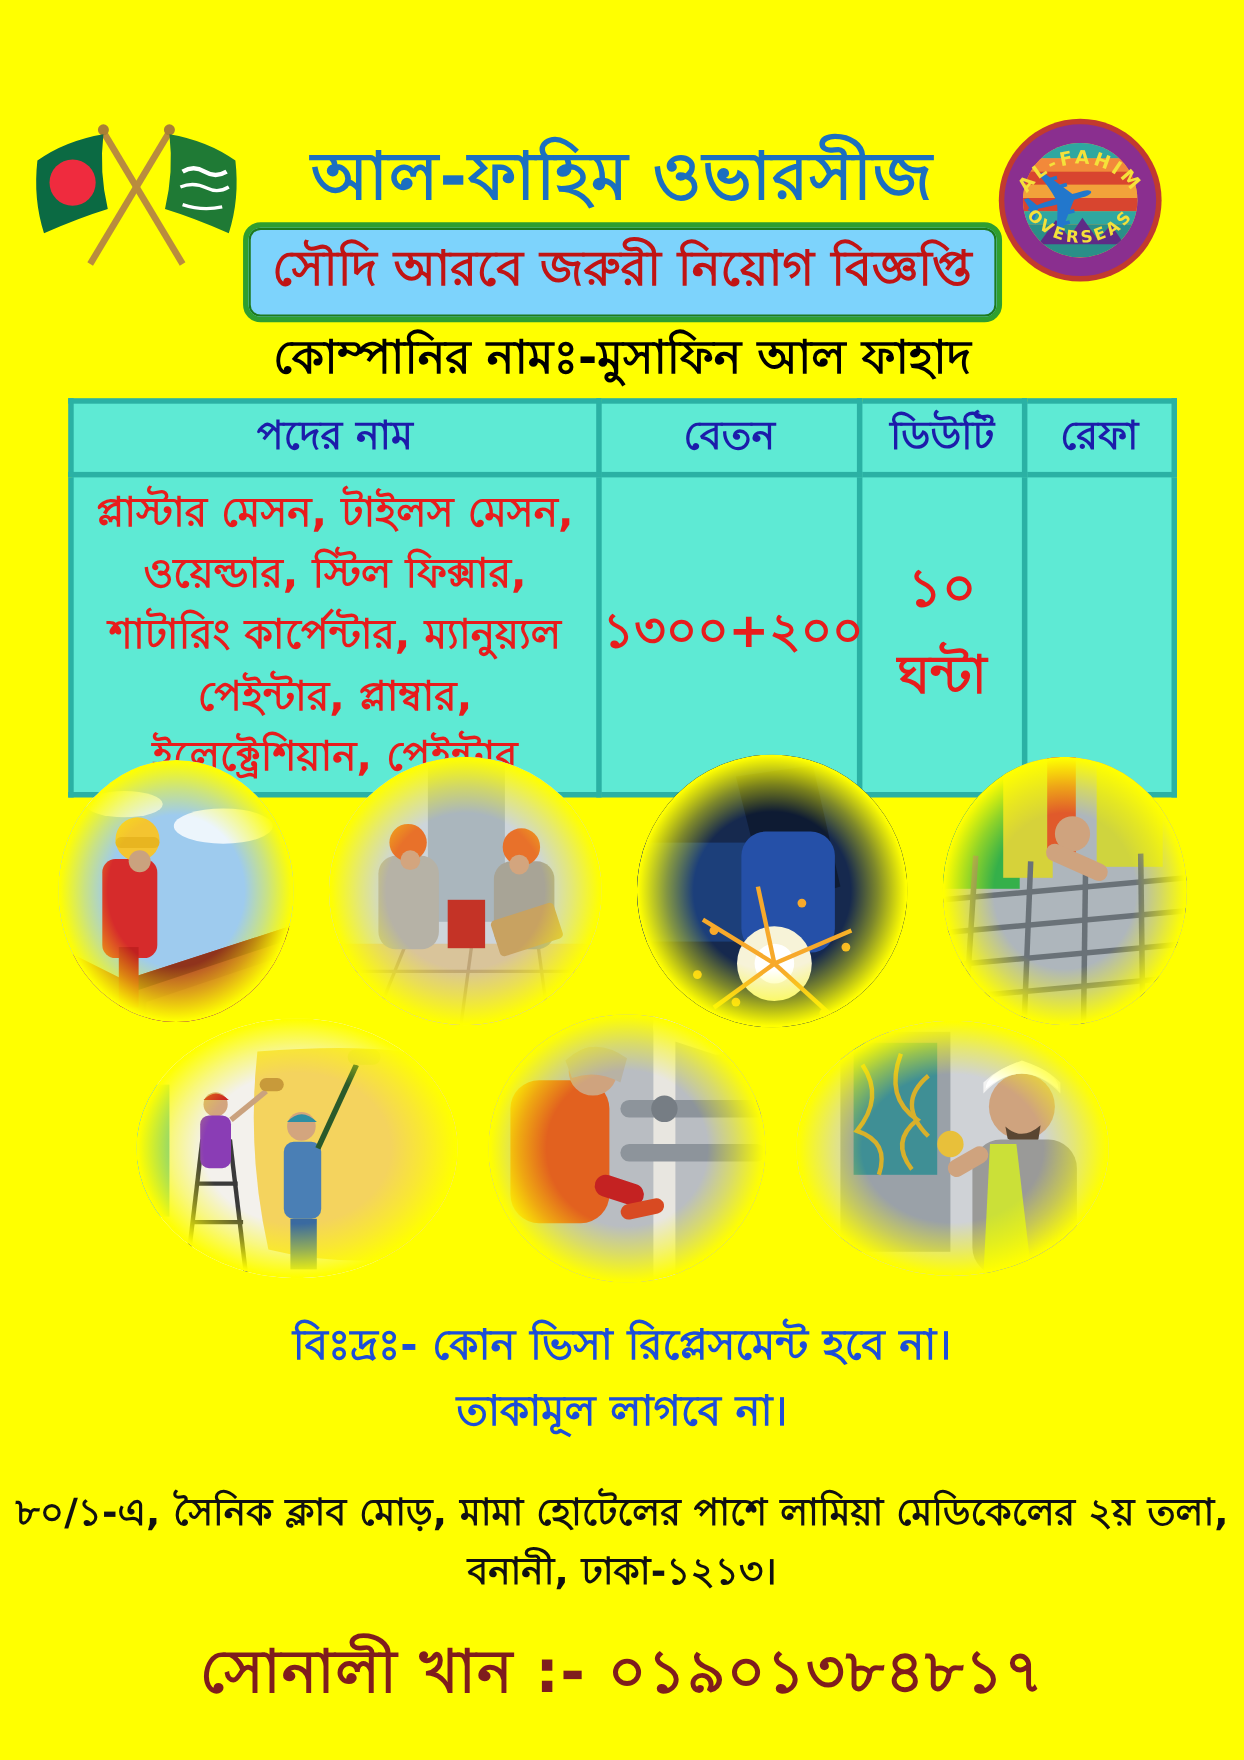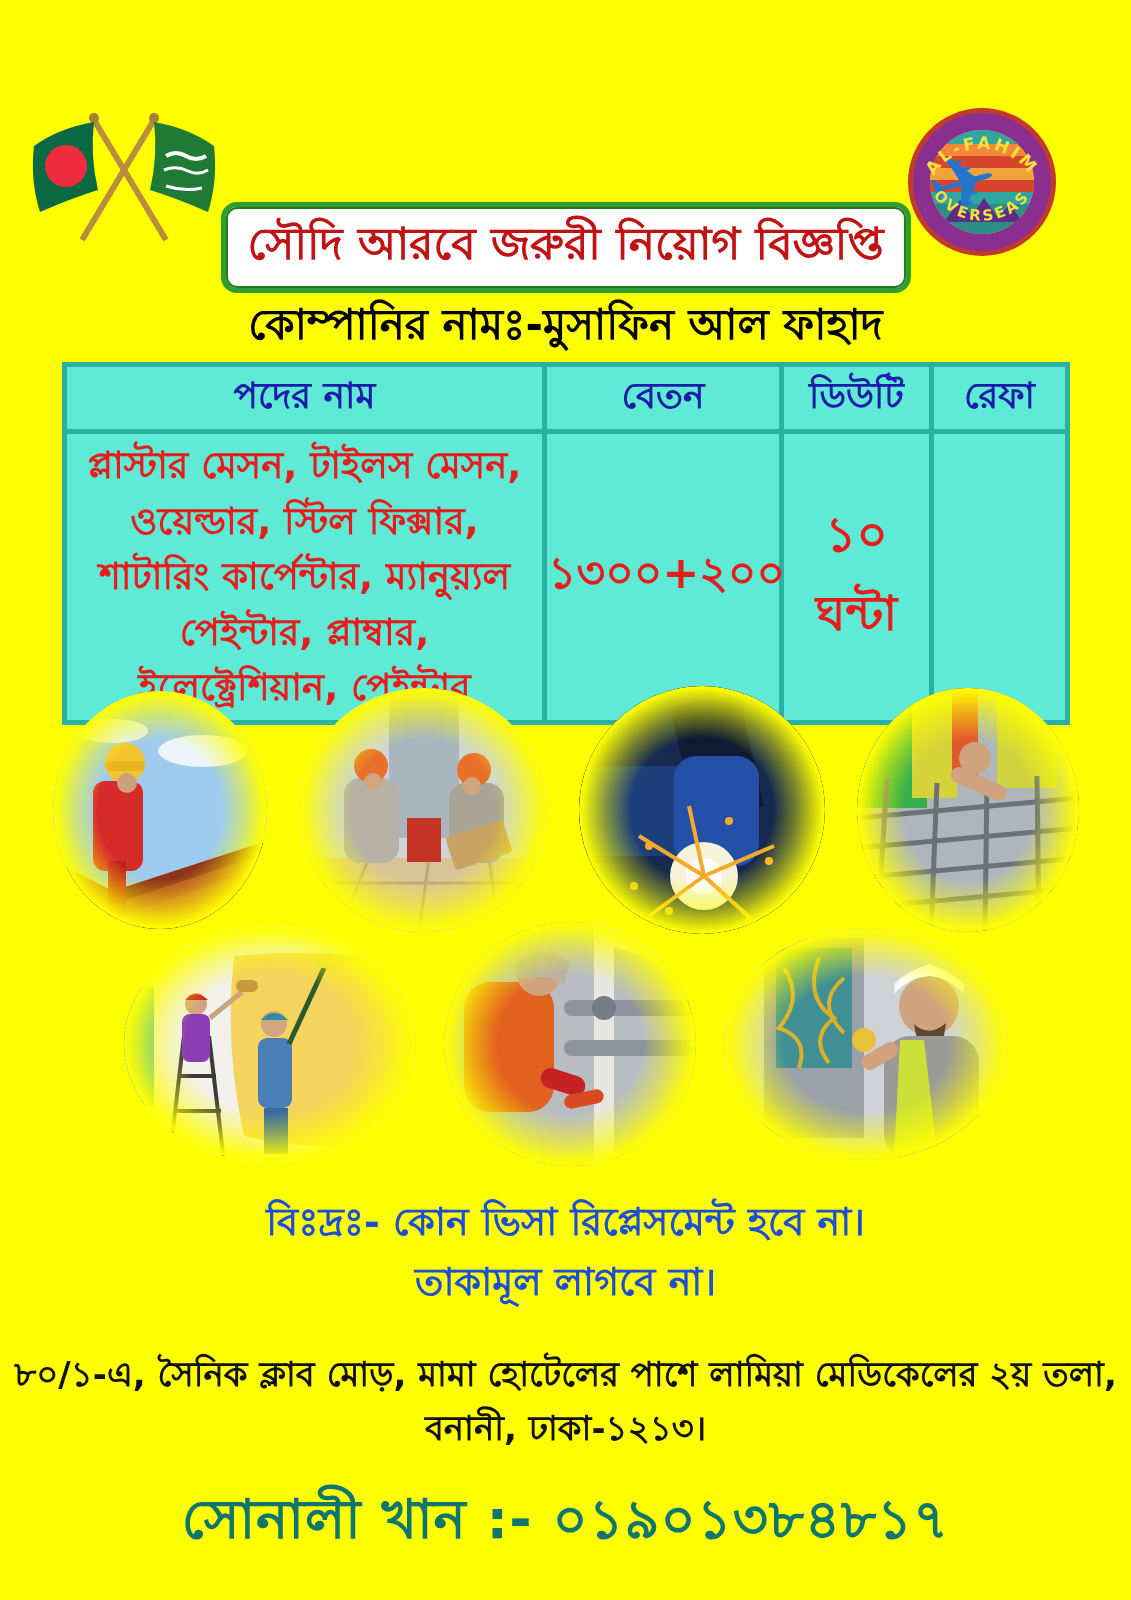--- a/index.html
+++ b/index.html
@@ -11,21 +11,21 @@
   
   .flags{position:absolute;left:24px;top:106px;width:200px;height:145px;}
   .logo{position:absolute;left:898px;top:104px;width:168px;height:156px;}
   .title{
     position:absolute;top:114px;left:0;right:0;text-align:center;
     font-size:60px;font-weight:bold;color:#1b6fc0;letter-spacing:1px;
   }
   .subtitle-box{
     position:absolute;top:202px;left:50%;transform:translateX(-50%);
     border:5px solid #2f9e2f;border-radius:16px;padding:4px 22px;
-    background:#ffffff;box-shadow:0 0 0 2px #1d7a1d inset;
+    background:#7dd3fc;box-shadow:0 0 0 2px #1d7a1d inset;
   }
   .subtitle{
     font-size:44px;font-weight:bold;color:#c01414;white-space:nowrap;
   }
   .company-line{
     position:absolute;top:292px;left:0;right:0;text-align:center;
     font-size:42px;font-weight:bold;color:#000000;
   }
   
   .jobs-table{
@@ -76,21 +76,21 @@
   .note-1{top:1192px;}
   .note-2{top:1252px;}
   .address-1,.address-2{
     position:absolute;left:0;right:0;text-align:center;
     font-size:34px;font-weight:bold;color:#111111;
   }
   .address-1{top:1348px;}
   .address-2{top:1402px;}
   .contact-line{
     position:absolute;top:1478px;left:0;right:0;text-align:center;
-    font-size:54px;font-weight:900;color:#0f766e;letter-spacing:1px;
+    font-size:54px;font-weight:900;color:#7f1d1d;letter-spacing:1px;
   }
 </style>
 </head>
 <body>
 
 <div class="poster">
 
   <svg class="flags" viewBox="0 0 200 145">
     <line x1="70" y1="14" x2="142" y2="134" stroke="#b98c3e" stroke-width="6"></line>
     <line x1="130" y1="14" x2="58" y2="134" stroke="#b98c3e" stroke-width="6"></line>
@@ -125,20 +125,21 @@
     <path id="arcTop" d="M 30,86 A 56,56 0 0 1 138,86" fill="none"></path>
     <path id="arcBottom" d="M 26,72 A 60,60 0 0 0 142,72" fill="none"></path>
     <text font-size="17" font-weight="bold" fill="#f5e13a" letter-spacing="3">
       <textPath href="#arcTop" startOffset="50%" text-anchor="middle">AL-FAHIM</textPath>
     </text>
     <text font-size="15" font-weight="bold" fill="#f5e13a" letter-spacing="3">
       <textPath href="#arcBottom" startOffset="50%" text-anchor="middle">OVERSEAS</textPath>
     </text>
   </svg>
 
+  <div class="title">আল-ফাহিম ওভারসীজ</div>
   <div class="subtitle-box">
     <span class="subtitle">সৌদি আরবে জরুরী নিয়োগ বিজ্ঞপ্তি</span>
   </div>
   <div class="company-line">কোম্পানির নামঃ-মুসাফিন আল ফাহাদ</div>
 
   <table class="jobs-table">
     <colgroup>
       <col class="col-positions">
         <col class="col-salary">
         <col class="col-duty">

